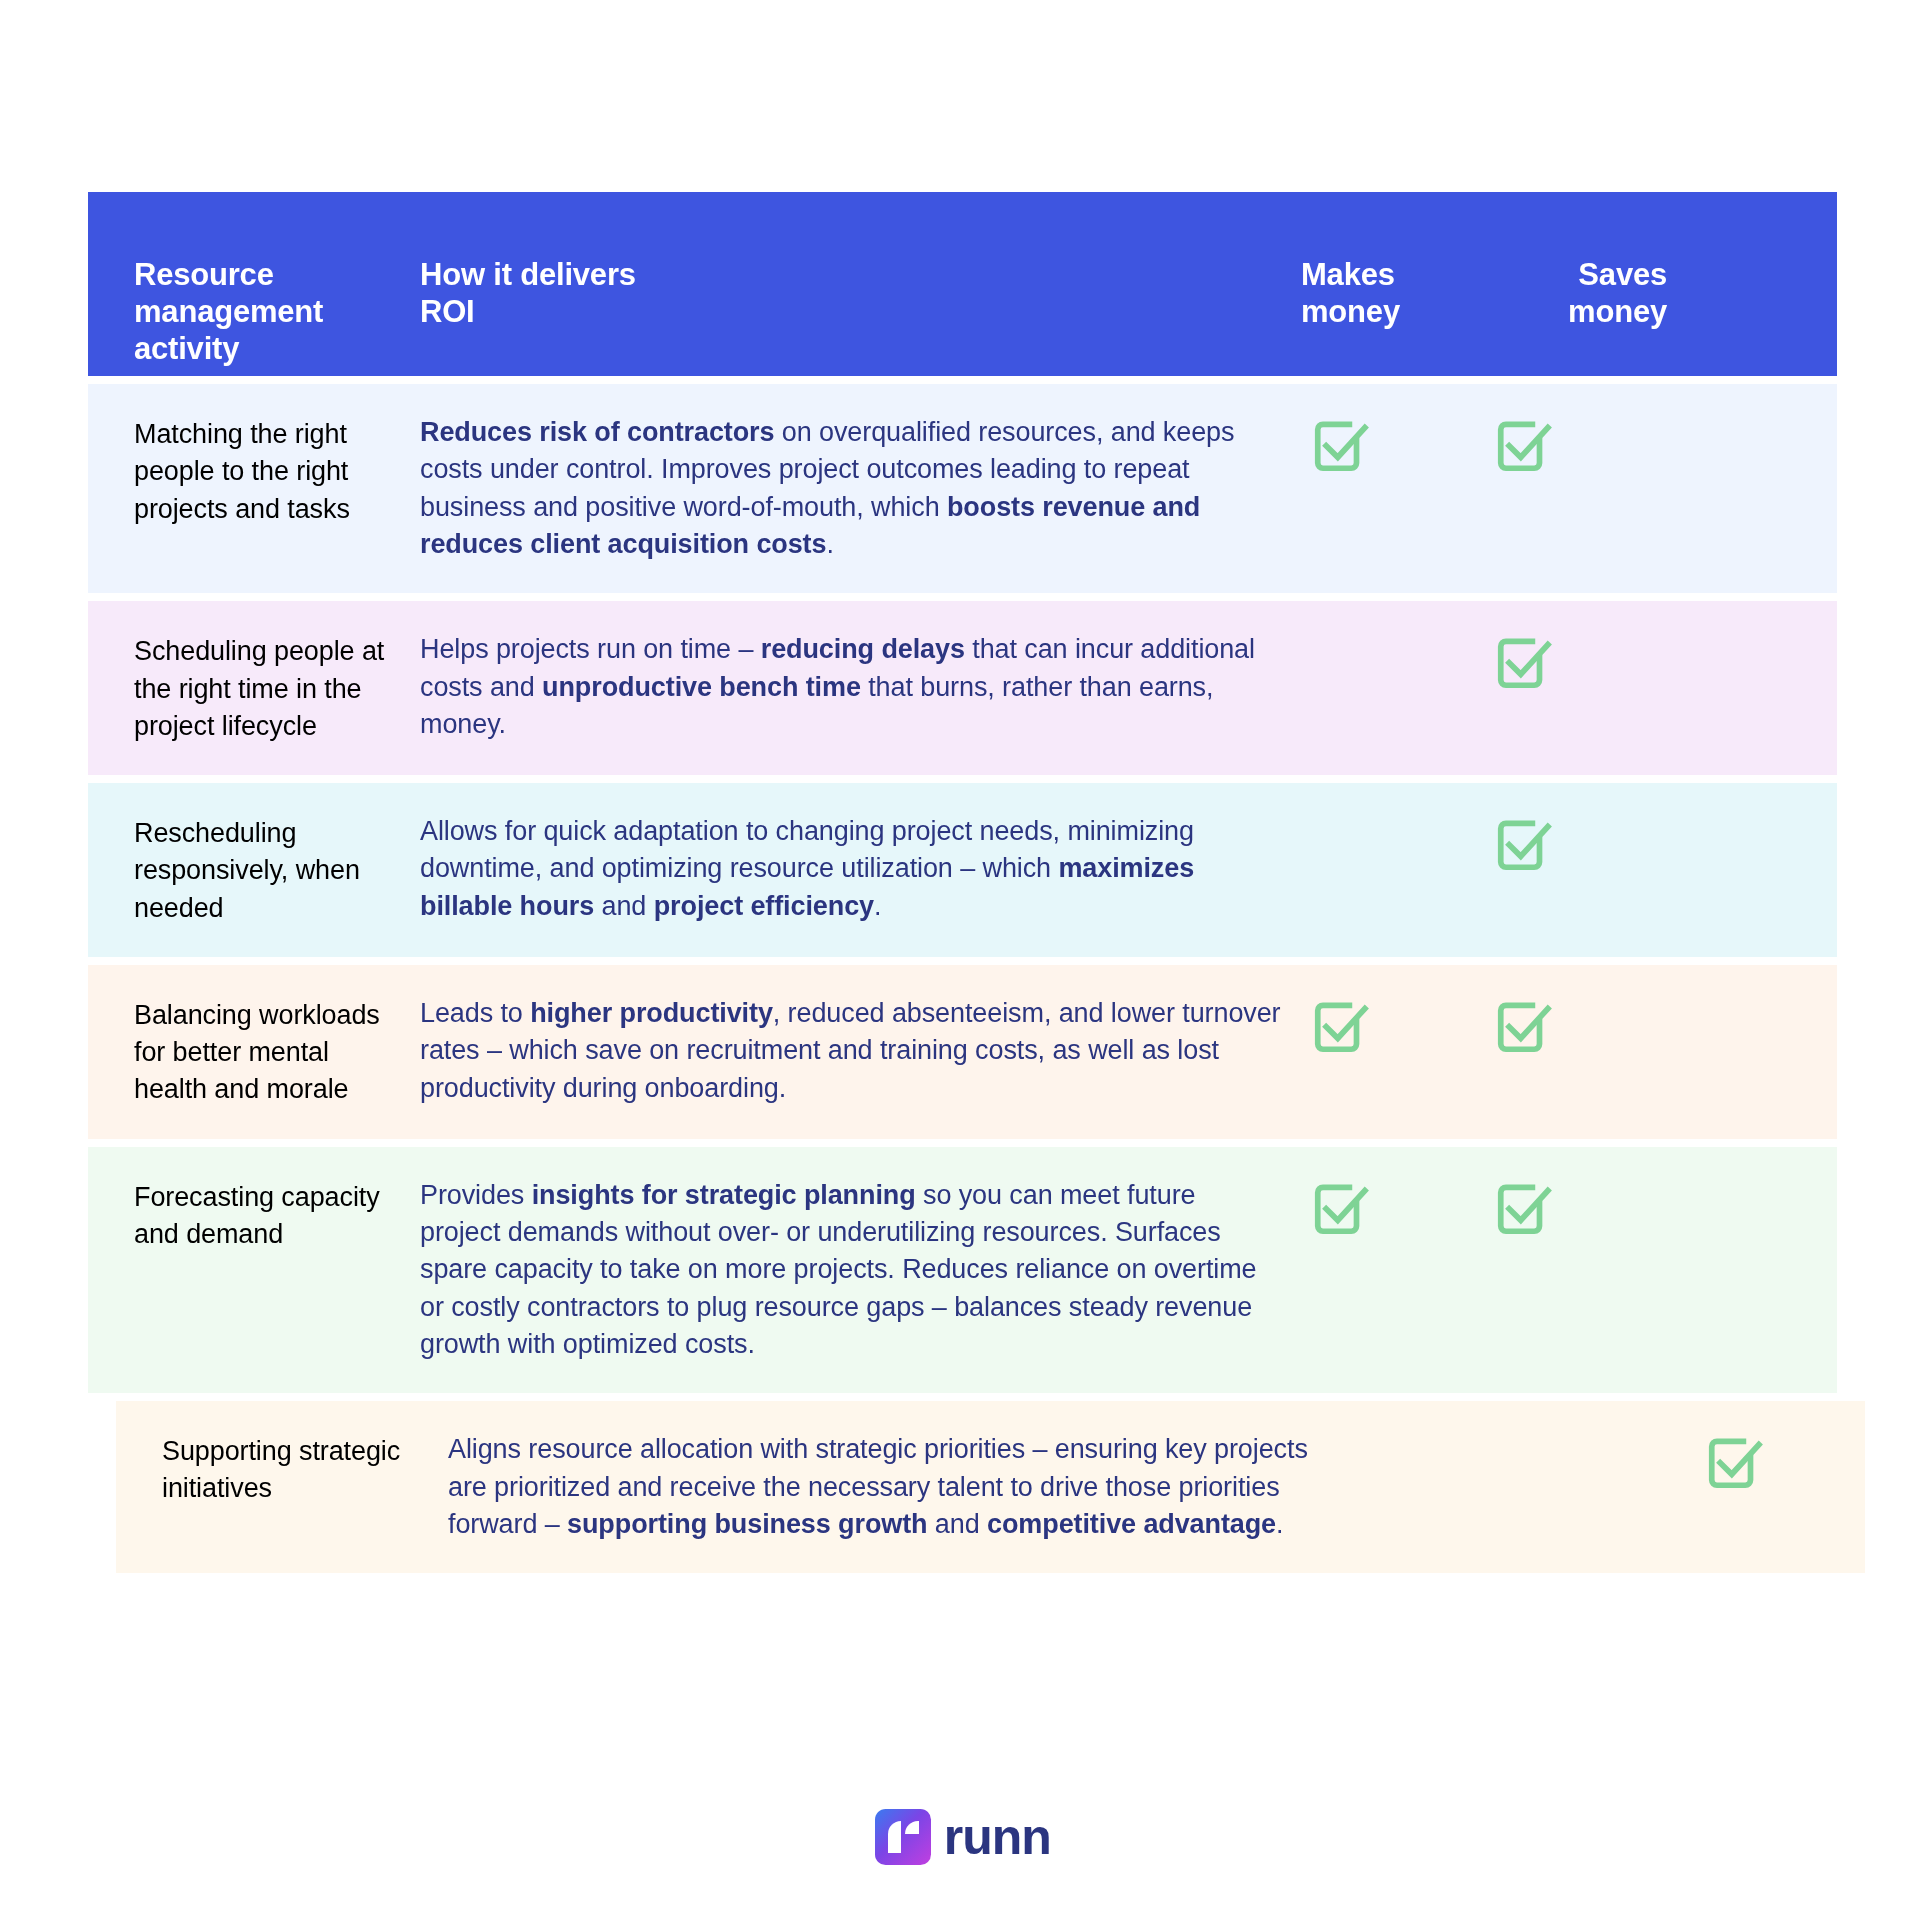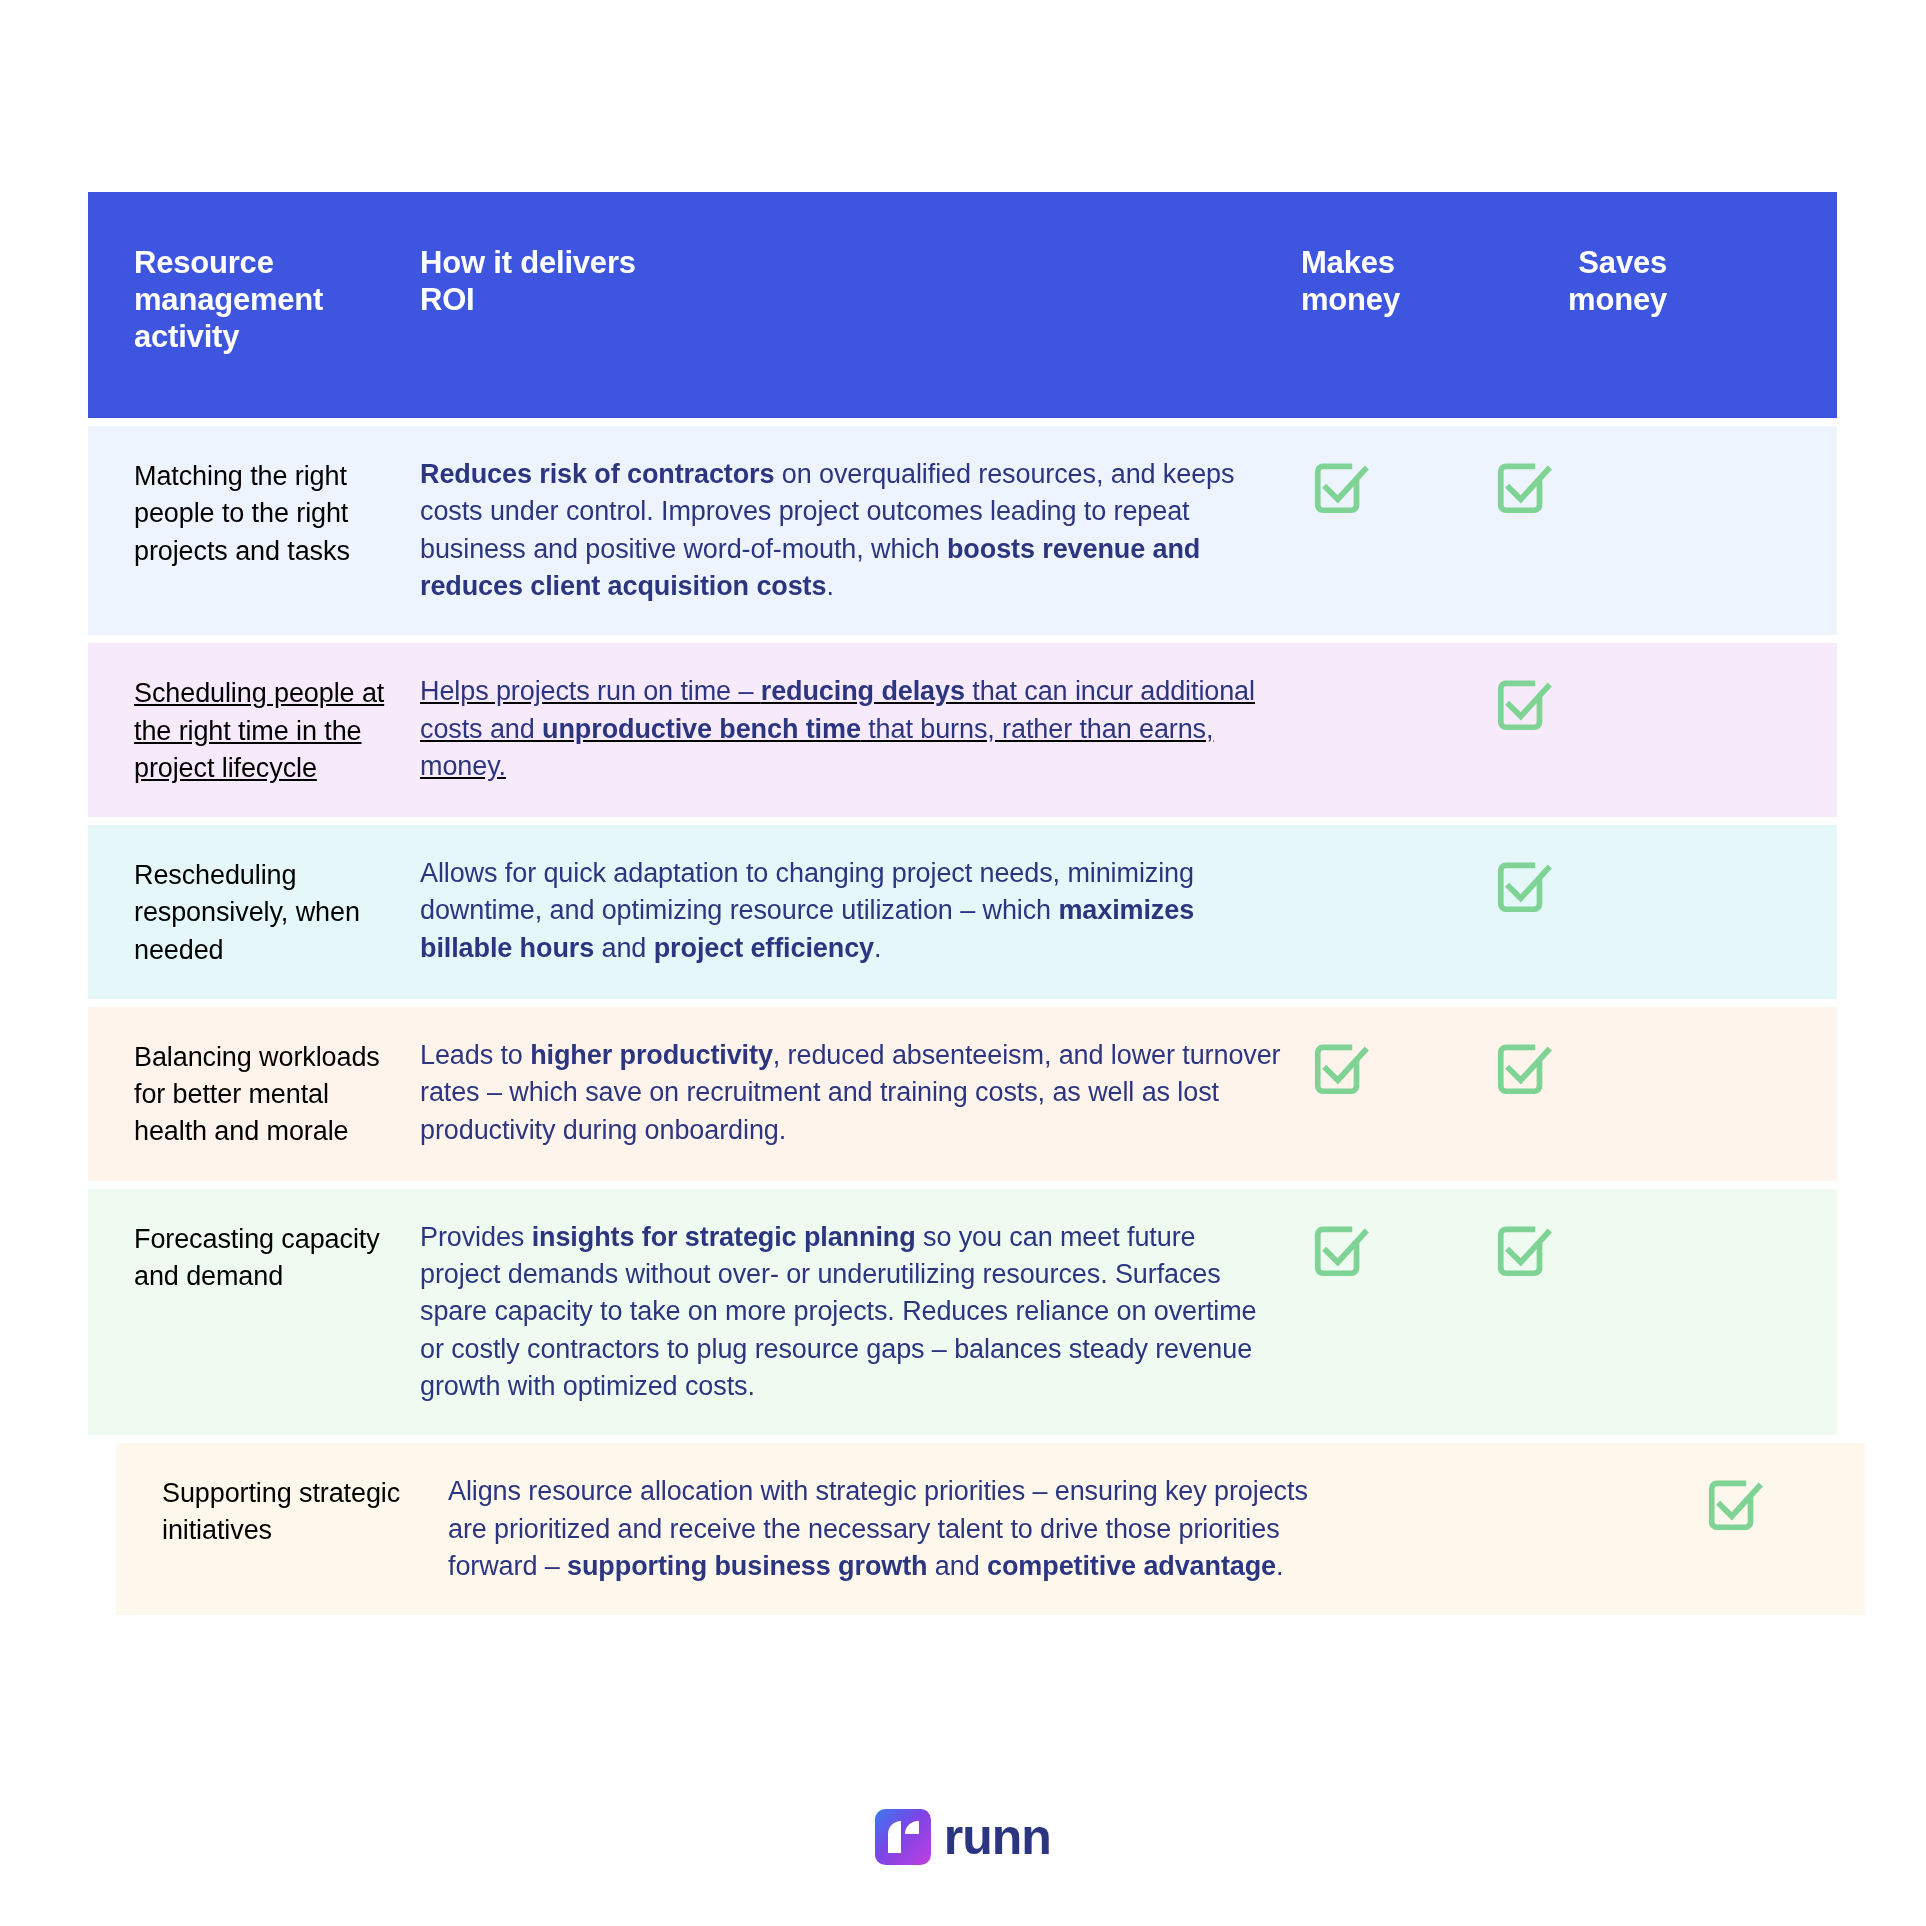--- a/index.html
+++ b/index.html
@@ -40,22 +40,22 @@
   
   .col-activity { width: 332px; flex: 0 0 332px; box-sizing: border-box; padding-left: 46px; padding-right: 11.6px; }
   .col-roi      { width: 881px; flex: 0 0 881px; box-sizing: border-box; padding-right: 19px; }
   .col-makes    { width: 183px; flex: 0 0 183px; box-sizing: border-box; }
   .col-saves    { width: 183px; flex: 0 0 183px; box-sizing: border-box; text-align: right; }
   .col-other    { width: 169px; flex: 0 0 169px; box-sizing: border-box; }
 
   
   .header-row {
     background: #3e55e0;
-    height: 226px;
-    padding-top: 0;
+    height: 184px;
+    padding-top: 12px;
   }
   .header-row .hcell {
     color: #ffffff;
     font-size: 31px;
     font-weight: 700;
     line-height: 1.20;
     letter-spacing: -0.2px;
     padding-top: 52px;
   }
   .header-row .col-activity { padding-left: 46px; }
@@ -206,21 +206,21 @@
               <svg viewBox="0 0 48 48" class="check-icon">
                 <path d="M36 20.5 V38 a4 4 0 0 1 -4 4 H10 a4 4 0 0 1 -4 -4 V12 a4 4 0 0 1 4 -4 H30.5" fill="none" stroke="#7ed395" stroke-width="4.4" stroke-linecap="square"></path>
                 <path d="M12.5 24.5 L21.5 33.5 L42.5 10.5" fill="none" stroke="#7ed395" stroke-width="4.4" stroke-linecap="square" stroke-linejoin="miter"></path>
               </svg>
             </div>
           </div>
           <div class="col-other">
             <div class="check-wrap"></div>
           </div>
         </div>
-        <div class="row body-row tint-1" style="background: rgb(247, 234, 250); text-decoration: underline;">
+        <div class="row body-row tint-1" style="background: rgb(247, 234, 250);">
           <div class="col-activity">
             <div class="activity-text cell-pad-top">Scheduling people at the right time in the project lifecycle</div>
           </div>
           <div class="col-roi">
             <div class="roi-text"><span>Helps projects run on time – </span><b>reducing delays</b><span> that can incur additional costs and </span><b>unproductive bench time</b><span> that burns, rather than earns, money.</span></div>
           </div>
           <div class="col-makes">
             <div class="check-wrap"></div>
           </div>
           <div class="col-saves">

